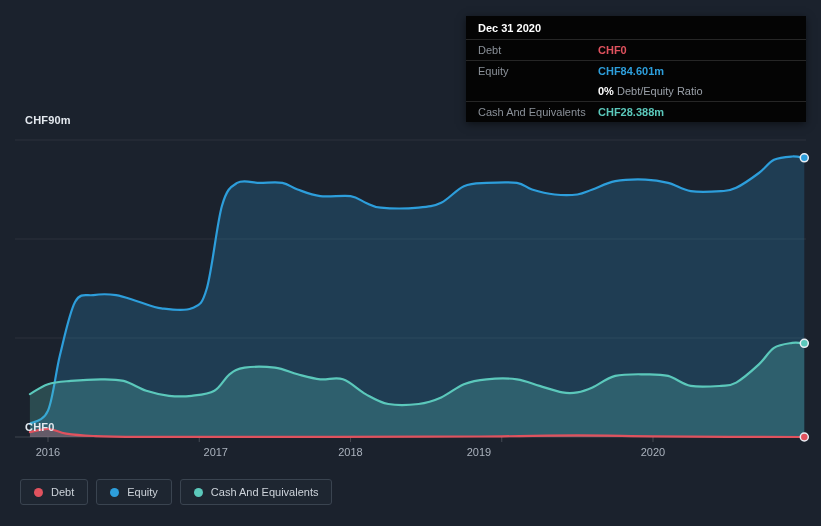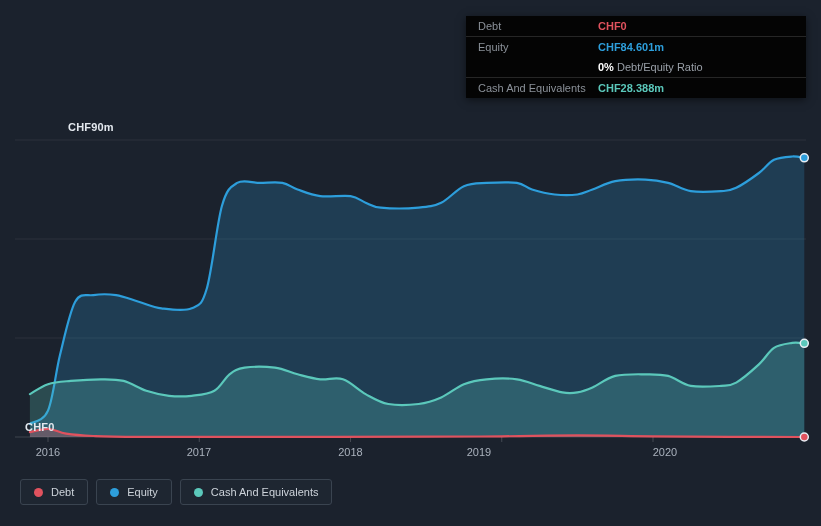--- a/index.html
+++ b/index.html
@@ -2,21 +2,21 @@
 <html><head>
 <meta charset="utf-8">
 <style>
   html,body{margin:0;padding:0;background:#151b24;}
   .stage{
     position:relative;width:821px;height:526px;background:#1b222d;overflow:hidden;
     font-family:"Liberation Sans","DejaVu Sans",sans-serif;
   }
   #chart-svg{position:absolute;left:0;top:0;}
   .y-label{position:absolute;left:25px;font-size:11px;font-weight:bold;color:#e3e8ee;letter-spacing:.2px;}
-  .y-label.top{top:121px;margin-left:43px;}
+  .y-label.top{top:114px;}
   .y-label.bottom{top:421px;}
   .x-axis{position:absolute;left:0;top:446px;width:821px;height:16px;padding-left:16px;}
   .x-label{position:absolute;width:40px;text-align:center;font-size:11px;color:#aab2bd;}
   
   .tooltip{
     position:absolute;left:466px;top:16px;width:340px;background:#040404;
     color:#fff;font-size:11px;z-index:5;box-shadow:0 2px 8px rgba(0,0,0,.5);
   }
   .tt-title{padding:6px 12px 5px 12px;font-weight:bold;font-size:11px;color:#ffffff;border-bottom:1px solid #262626;}
   .tt-row{display:flex;align-items:center;padding:3px 12px;min-height:14px;}
@@ -57,27 +57,28 @@
       <circle cx="804.3" cy="157.8" r="4" fill="#2d9edb" stroke="#e8eef4" stroke-width="1.5"></circle>
       <circle cx="804.3" cy="343.3" r="4" fill="#5bc8bb" stroke="#e8eef4" stroke-width="1.5"></circle>
       <circle cx="804.3" cy="437.0" r="4" fill="#e0525e" stroke="#e8eef4" stroke-width="1.5"></circle>
     </svg>
 
   <div class="y-label top">CHF90m</div>
   <div class="y-label bottom">CHF0</div>
 
   <div class="x-axis">
     <span class="x-label" style="left: 28px;">2016</span>
-    <span class="x-label" style="left: 179px;">2017</span>
+    <span class="x-label" style="left: 188px; text-align: right;">2017</span>
     <span class="x-label" style="left: 330.5px; text-align: center;">2018</span>
     <span class="x-label" style="left: 459px;">2019</span>
-    <span class="x-label" style="left: 633px; margin-left: 12px;">2020</span>
+    <span class="x-label" style="left: 633px;">2020</span>
   </div>
 
   <div class="tooltip">
+    <div class="tt-title">Dec 31 2020</div>
     <div class="tt-row bordered">
       <span class="tt-label">Debt</span>
       <span class="tt-value" style="color: rgb(224, 82, 94);">CHF0</span>
     </div>
     <div class="tt-row">
       <span class="tt-label">Equity</span>
       <span class="tt-value" style="color: rgb(45, 158, 219);">CHF84.601m</span>
     </div>
     <div class="tt-row bordered">
       <span class="tt-label"></span>

